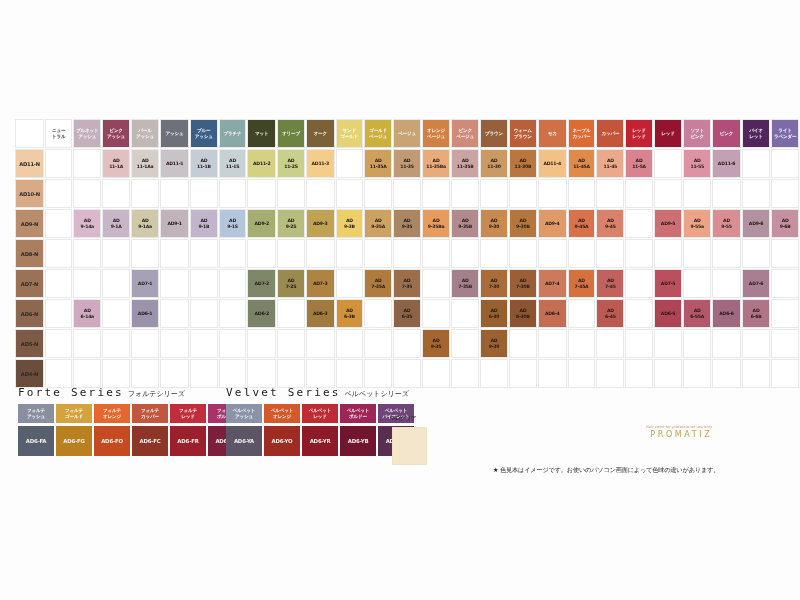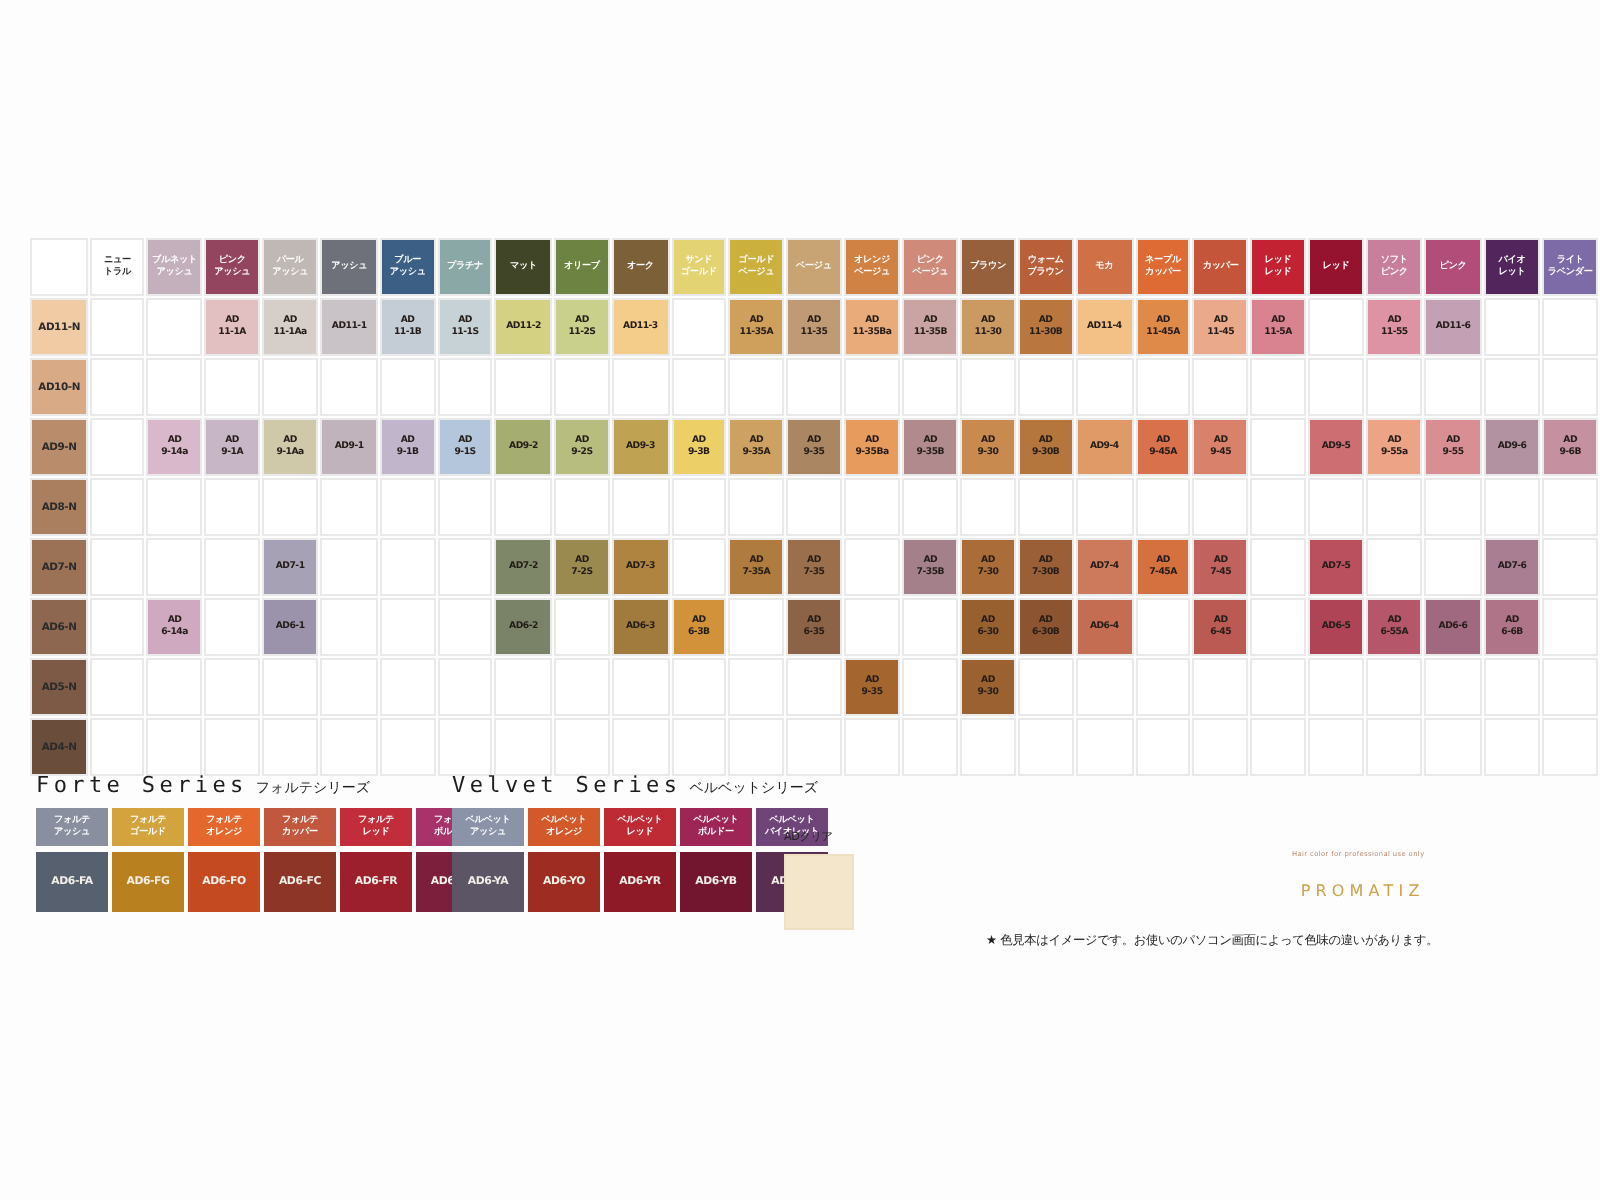--- a/index.html
+++ b/index.html
@@ -100,21 +100,21 @@
   #logo .brand{
     font-family:"DejaVu Sans","Liberation Sans",sans-serif;
     font-size:22px;font-weight:bold;letter-spacing:0.5px;
     color:#e8622a;line-height:22px;
   }
   #logo .tagline{
     font-size:3.4px;color:#b9896f;letter-spacing:0.2px;margin-top:1px;
   }
   #logo .sub{
     font-size:8px;color:#c9a24a;letter-spacing:2.6px;
-    text-align:right;margin-top:12px;
+    text-align:right;margin-top:1px;
   }
   
   #note{
     position:absolute;left:493px;top:466px;
     font-size:6.2px;color:#222;letter-spacing:-0.2px;white-space:nowrap;
   }
 </style>
 </head>
 <body>
 

